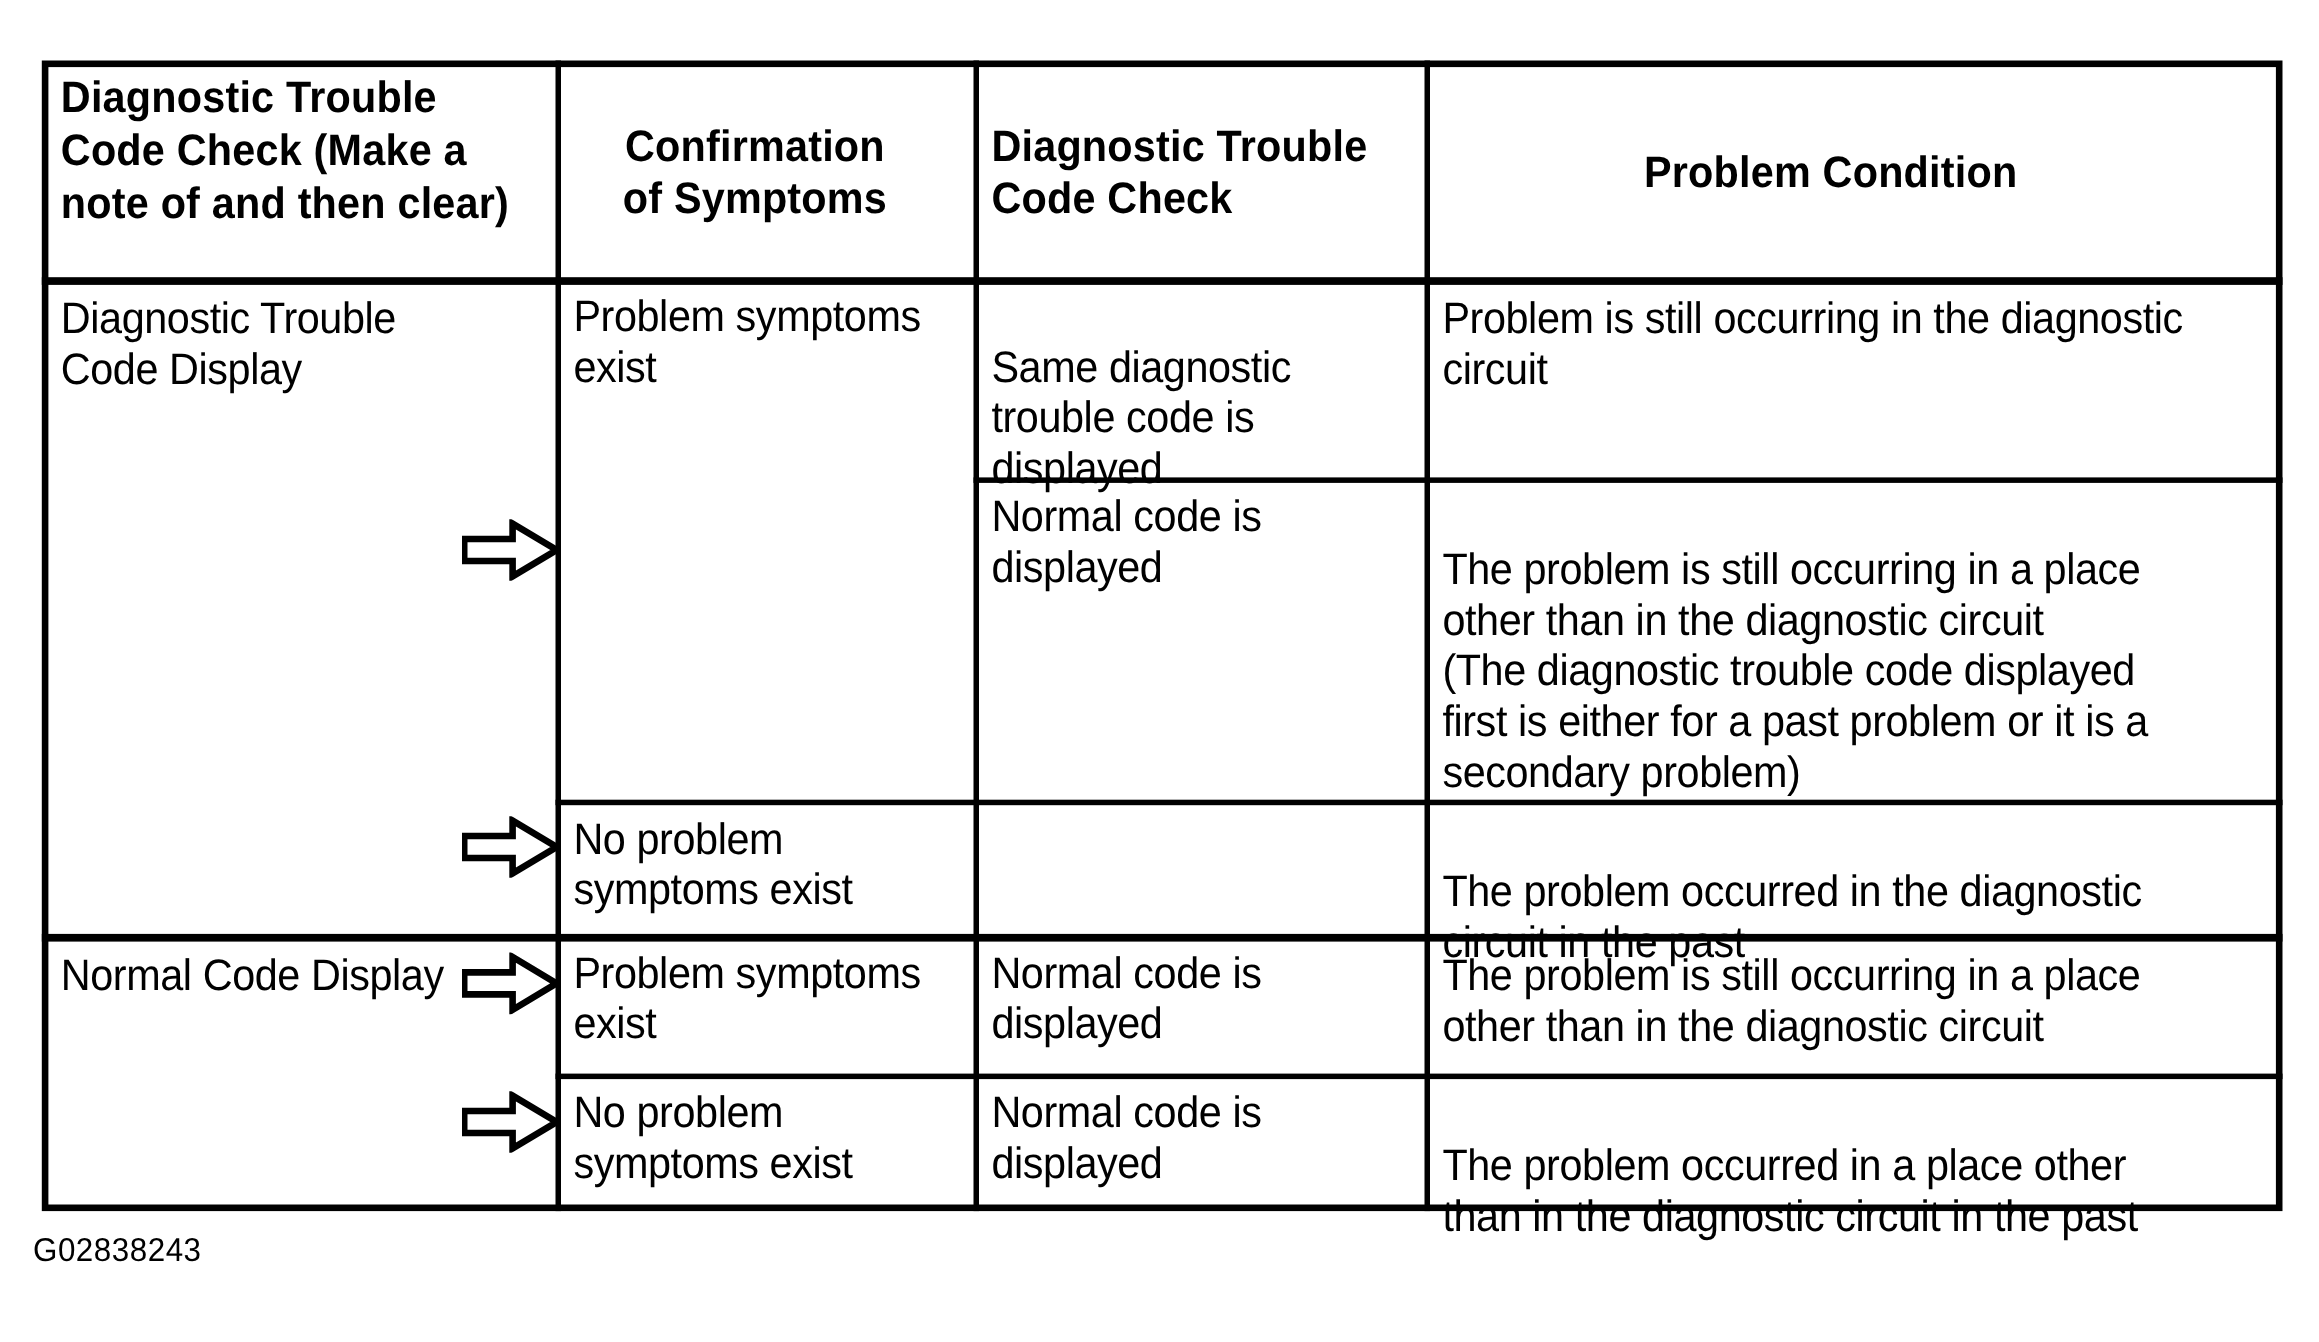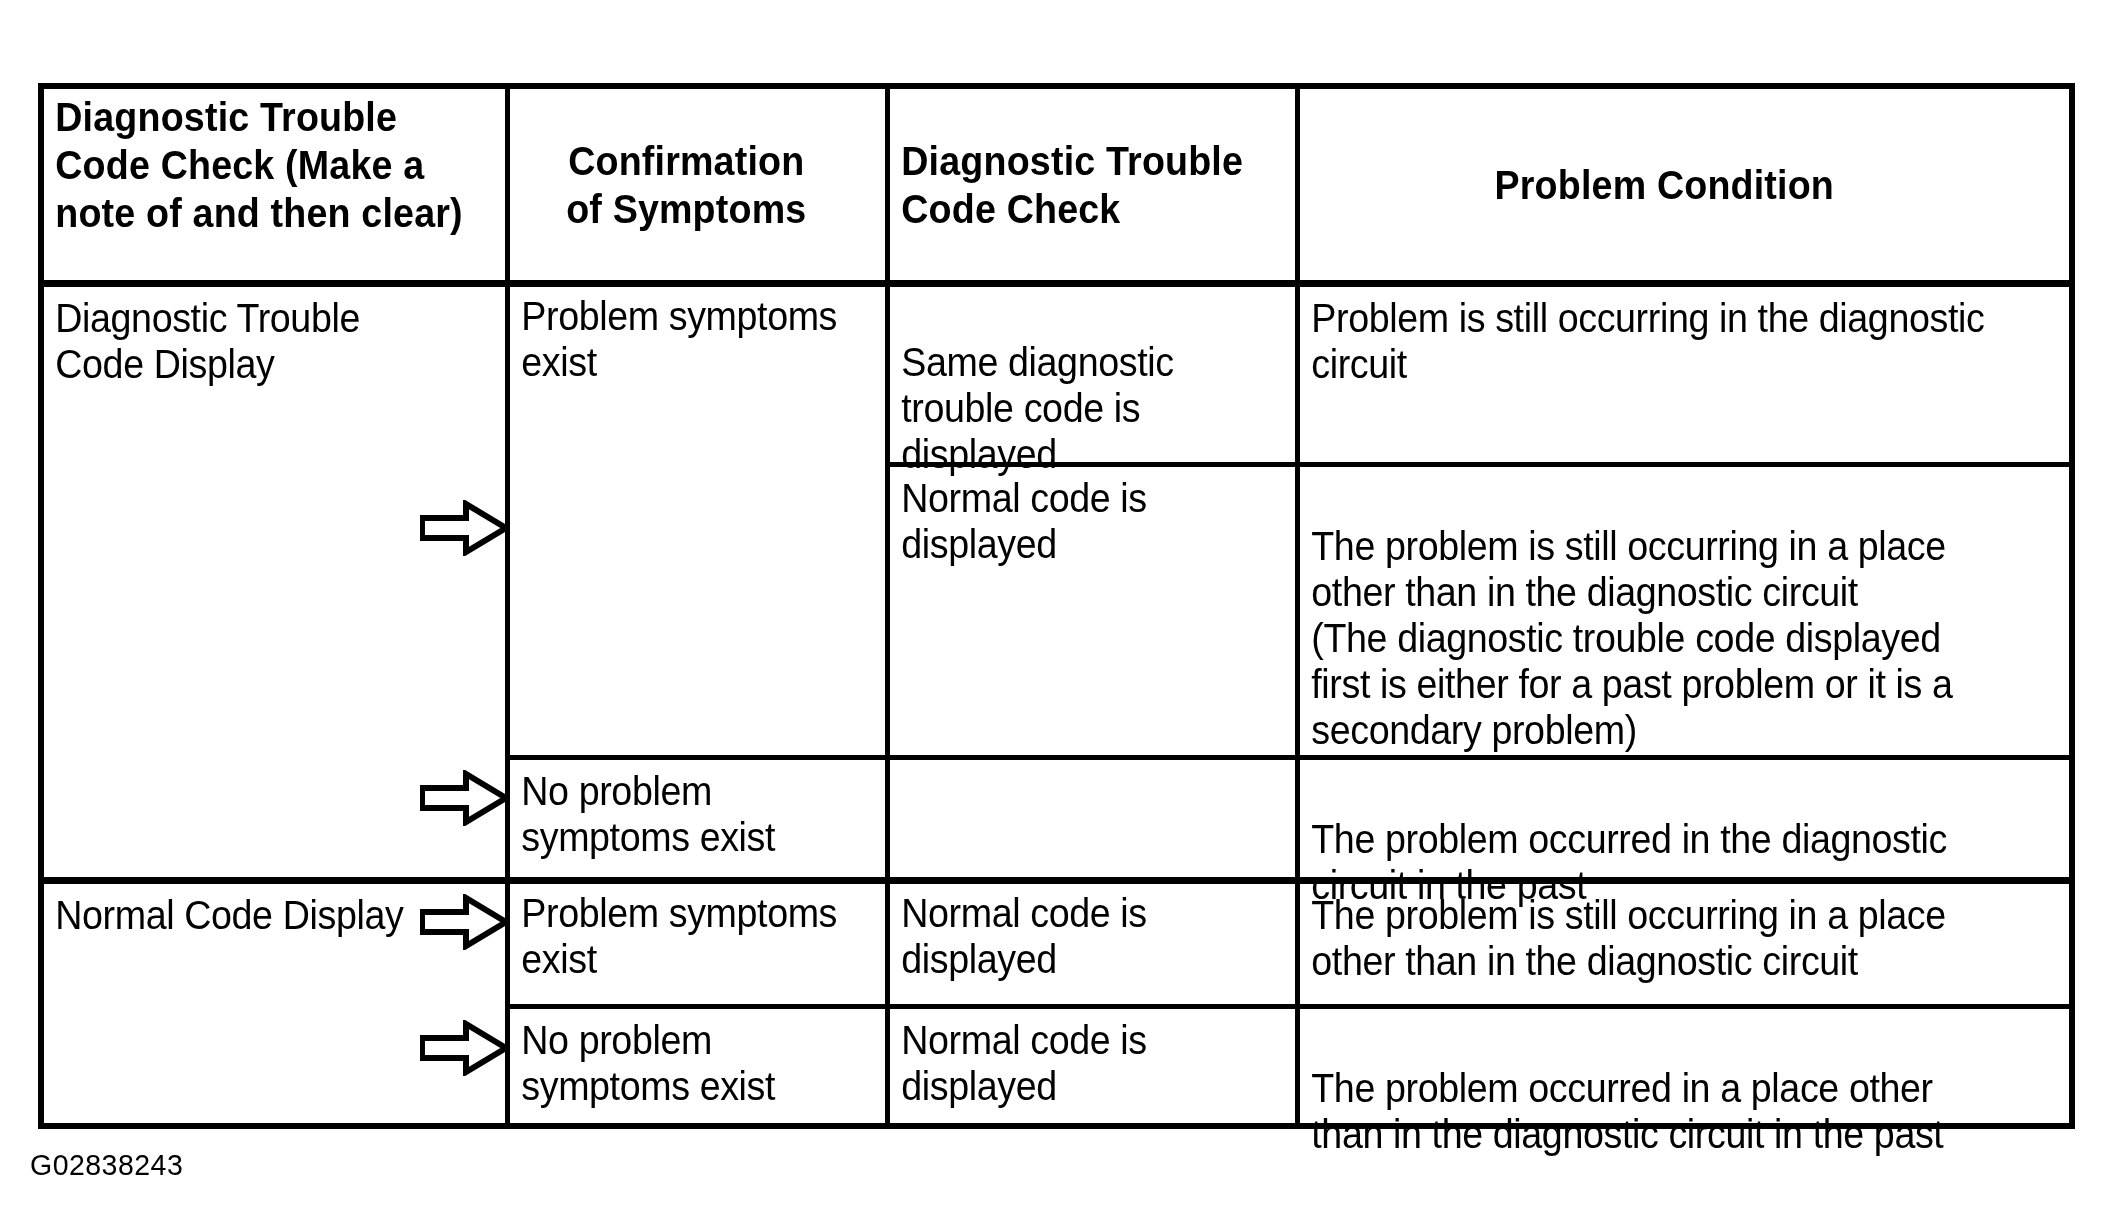--- a/index.html
+++ b/index.html
@@ -1,21 +1,21 @@
 <!DOCTYPE html>
 <html><head>
 <meta charset="utf-8">
 <style>
   html,body{margin:0;padding:0;}
   body{
     width:2108px;height:1220px;background:#ffffff;
     font-family:"Liberation Sans","DejaVu Sans",sans-serif;
     color:#000000;overflow:hidden;position:relative;
   }
-  #sheet{position:absolute;left:0;top:0;width:2108px;height:864px;margin-top:28px;}
+  #sheet{position:absolute;left:0;top:0;width:2108px;height:864px;}
 
   
   .tbl{
     position:absolute;left:38px;top:55px;
     width:2037px;height:1046px;
     box-sizing:border-box;
     border:6px solid #000;
   }
   .cell{
     position:absolute;box-sizing:border-box;

